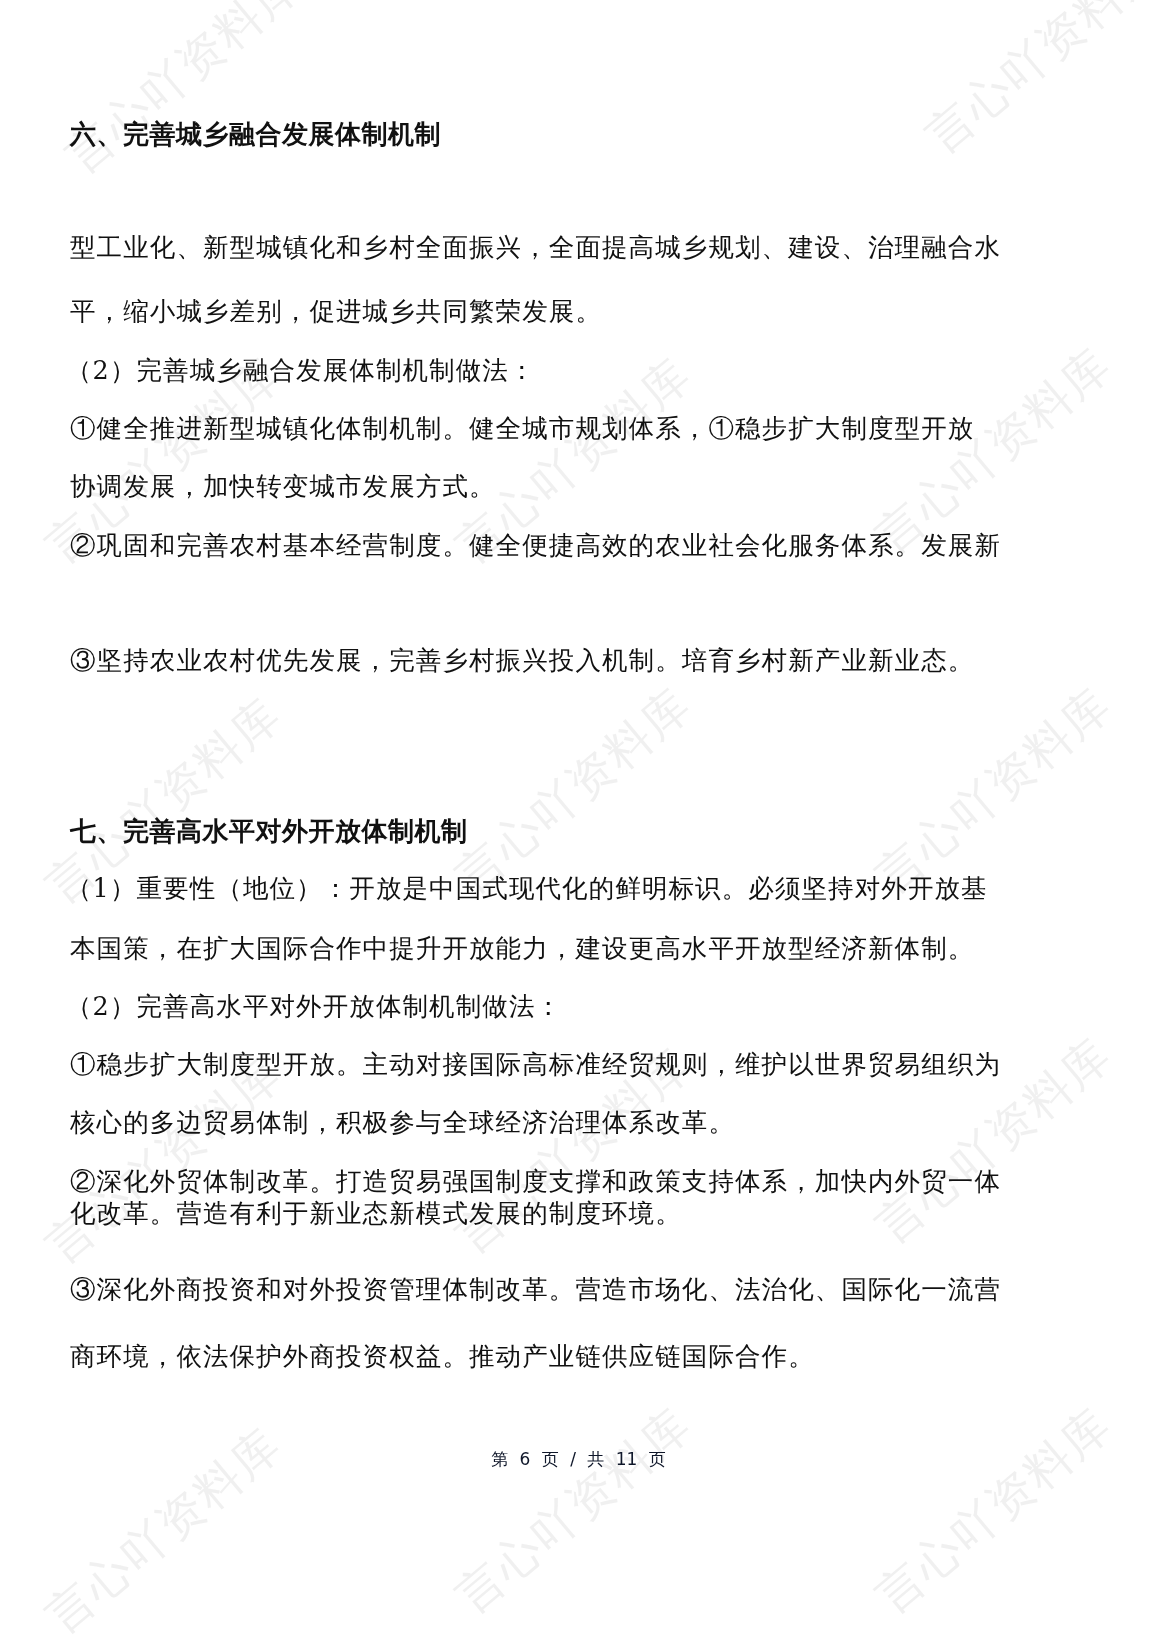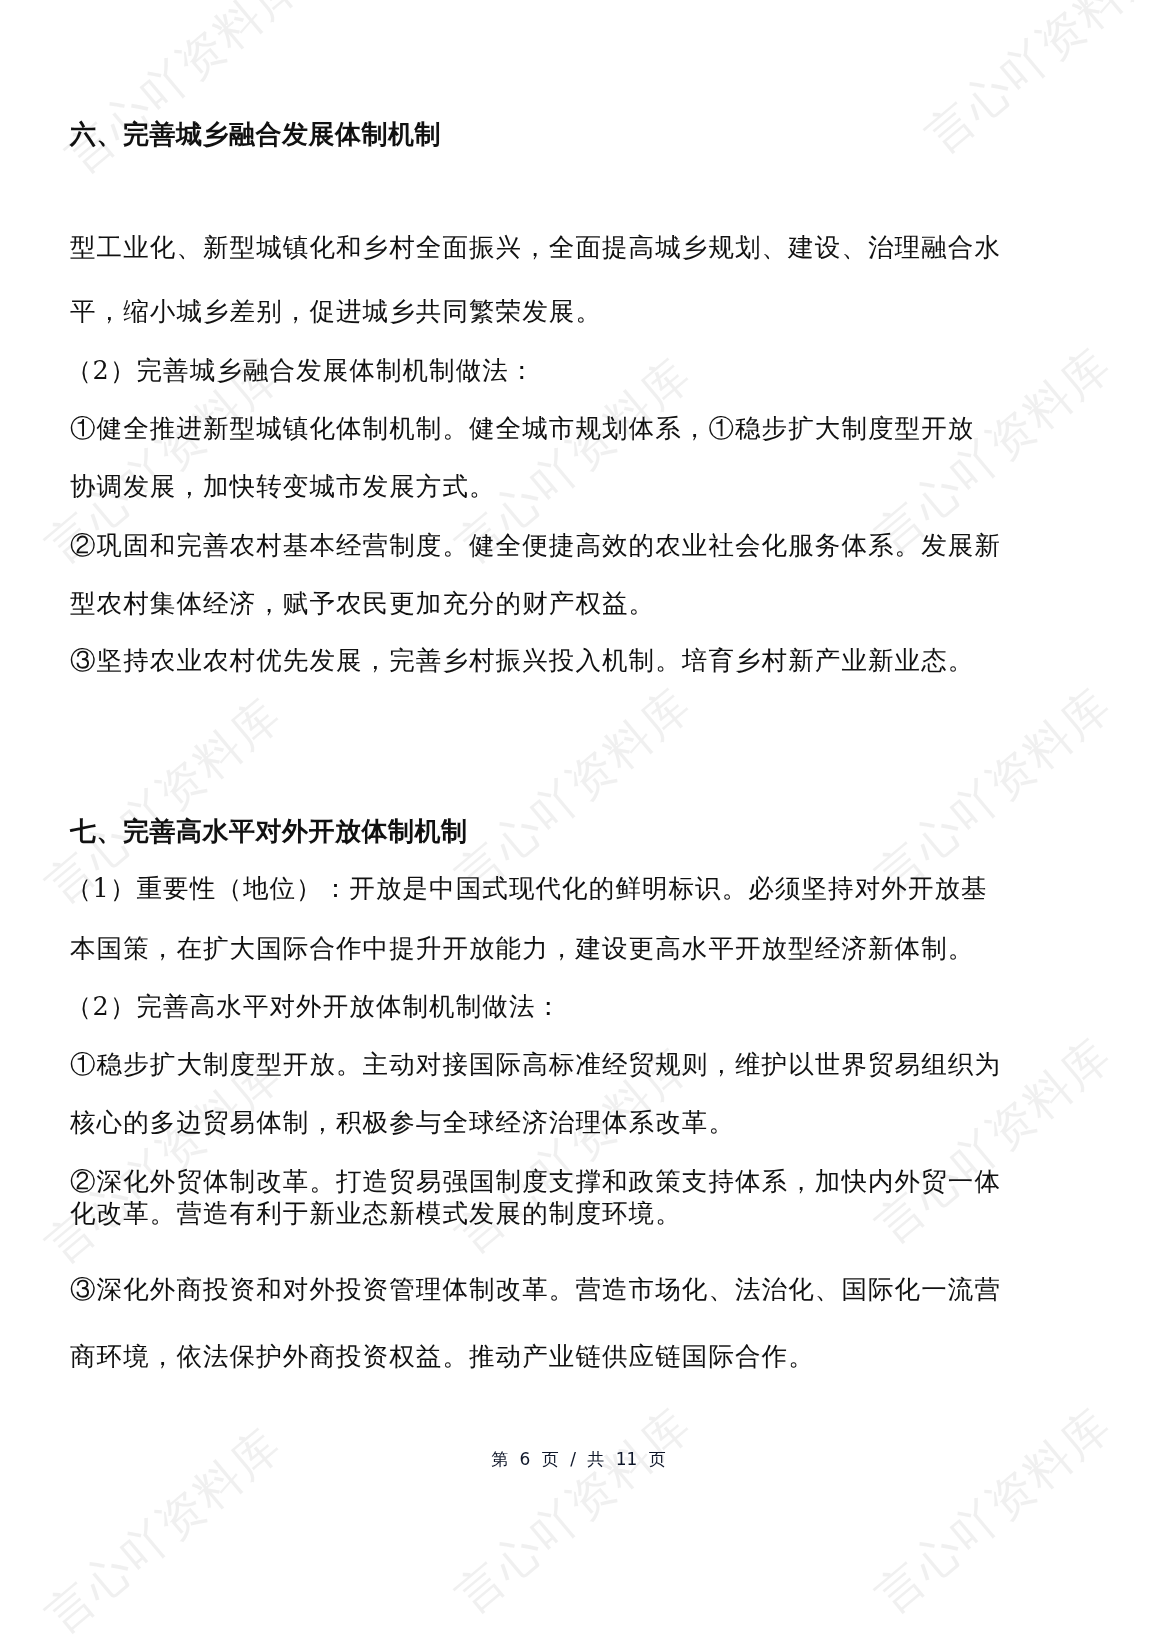--- a/index.html
+++ b/index.html
@@ -39,21 +39,20 @@
     <span class="wm" style="left:850px;top:1480px">言心吖资料库</span>
   </div>
 
   <div class="line heading" style="top:118px">六、完善城乡融合发展体制机制</div>
   <div class="line" style="top:231px">型工业化、新型城镇化和乡村全面振兴，全面提高城乡规划、建设、治理融合水</div>
   <div class="line" style="top:295px">平，缩小城乡差别，促进城乡共同繁荣发展。</div>
   <div class="line indent" style="top:354px">（2）完善城乡融合发展体制机制做法：</div>
   <div class="line" style="top:412px">①健全推进新型城镇化体制机制。健全城市规划体系，①稳步扩大制度型开放</div>
   <div class="line" style="top:470px">协调发展，加快转变城市发展方式。</div>
   <div class="line" style="top:529px">②巩固和完善农村基本经营制度。健全便捷高效的农业社会化服务体系。发展新</div>
-  <div class="line" style="top:587px">型农村集体经济，赋予农民更加充分的财产权益。</div>
   <div class="line" style="top:644px">③坚持农业农村优先发展，完善乡村振兴投入机制。培育乡村新产业新业态。</div>
 
   <div class="line heading" style="top:815px">七、完善高水平对外开放体制机制</div>
   <div class="line indent" style="top:872px">（1）重要性（地位）：开放是中国式现代化的鲜明标识。必须坚持对外开放基</div>
   <div class="line" style="top:932px">本国策，在扩大国际合作中提升开放能力，建设更高水平开放型经济新体制。</div>
   <div class="line indent" style="top:990px">（2）完善高水平对外开放体制机制做法：</div>
   <div class="line" style="top:1048px">①稳步扩大制度型开放。主动对接国际高标准经贸规则，维护以世界贸易组织为</div>
   <div class="line" style="top:1106px">核心的多边贸易体制，积极参与全球经济治理体系改革。</div>
   <div class="line" style="top:1165px">②深化外贸体制改革。打造贸易强国制度支撑和政策支持体系，加快内外贸一体</div>
   <div class="line" style="top:1197px">化改革。营造有利于新业态新模式发展的制度环境。</div>

